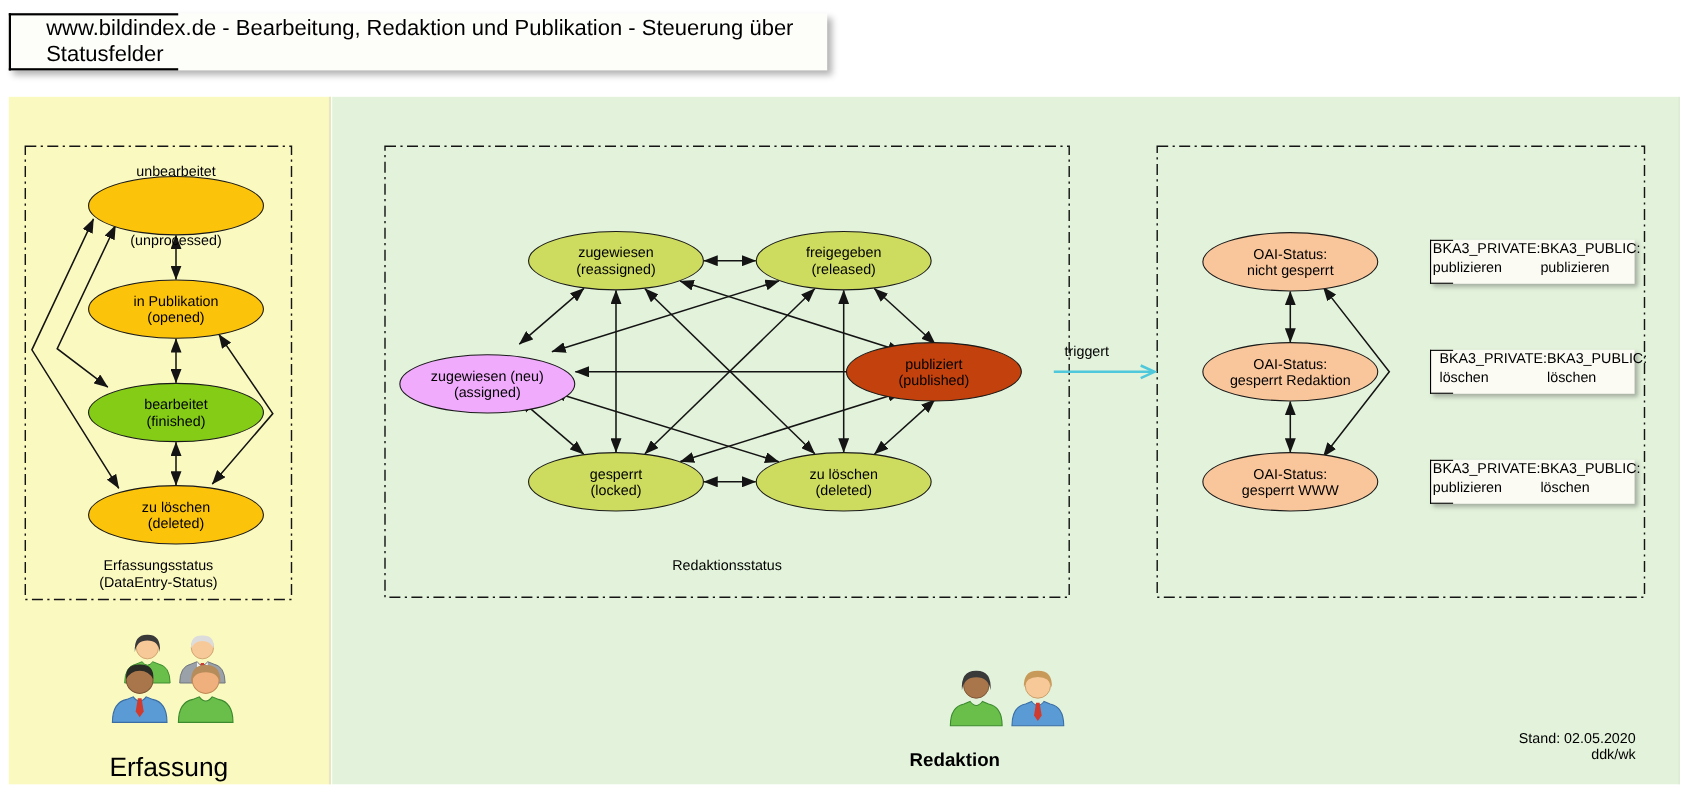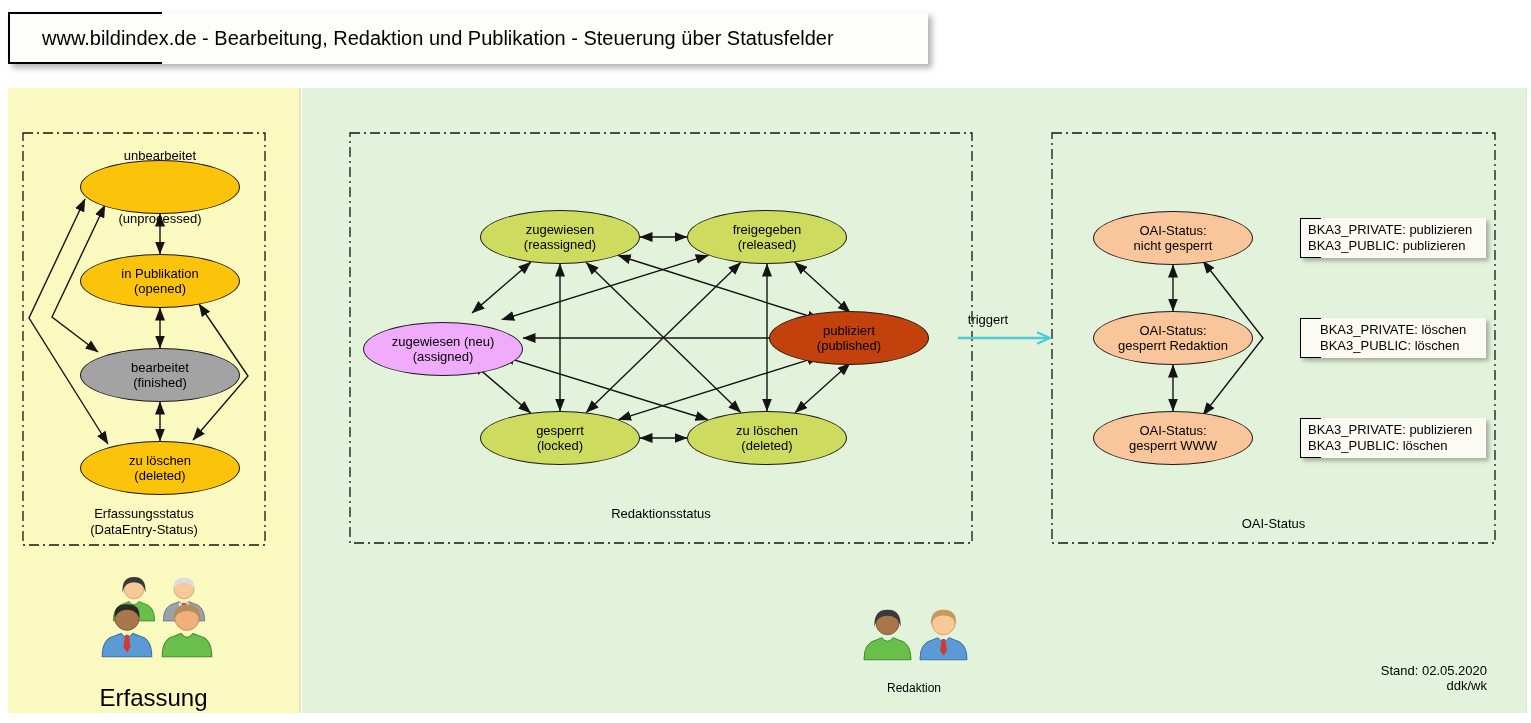--- a/index.html
+++ b/index.html
@@ -1,51 +1,51 @@
 <!DOCTYPE html>
 <html><head>
 <meta charset="utf-8">
 <style>
   html,body{margin:0;padding:0;background:#ffffff;}
   .stage{position:relative;width:1531px;height:723px;background:#ffffff;overflow:hidden;
          font-family:"Liberation Sans",sans-serif;color:#000;}
   
-  .titlebox{position:absolute;left:8px;top:12px;width:920px;height:52px;background:#fdfdfa;
+  .titlebox{position:absolute;left:8px;top:12px;width:744px;height:52px;background:#fdfdfa;
             box-shadow:4px 4px 6px rgba(0,0,0,.3);display:flex;align-items:center;
             padding-left:34px;box-sizing:border-box;font-size:20px;}
   .titlebox .bracket{position:absolute;left:0;top:0;bottom:0;width:152px;
             border:2px solid #000;border-right:none;pointer-events:none;}
   
   .lane{position:absolute;top:88px;height:625px;}
   .lane-erfassung{left:8px;width:291px;border-right:2px solid #e6e6c2;}
   .lane-redaktion{left:302px;width:1224px;border-right:1px solid #d8e8d0;}
   
   #connector-svg{position:absolute;left:0;top:0;z-index:2;pointer-events:none;}
   .groupbox{fill:none;stroke:#141414;stroke-width:1.3;stroke-dasharray:10 4 2 4;}
   .edge{fill:none;stroke:#141414;stroke-width:1.4;}
   
   .node{position:absolute;width:160px;height:54px;box-sizing:border-box;z-index:3;
         border:1.4px solid #1a1a1a;border-radius:50%;display:flex;flex-direction:column;
         align-items:center;justify-content:center;font-size:13px;line-height:15.5px;text-align:center;}
   
   .boxlabel{position:absolute;z-index:3;text-align:center;font-size:13px;line-height:16px;}
   
   .note{position:absolute;z-index:4;width:186px;height:40px;background:#fbfbf3;
-        box-shadow:3px 3px 4px rgba(90,90,90,.45);display:flex;flex-direction:column;
+        box-shadow:3px 3px 4px rgba(90,90,90,.45);display:flex;
         justify-content:center;padding-left:8px;box-sizing:border-box;font-size:13px;line-height:16.5px;}
   .note .bracket{position:absolute;left:0;top:0;bottom:0;width:20px;
         border:1.4px solid #000;border-right:none;pointer-events:none;}
   
   .triggerlabel{position:absolute;z-index:3;font-size:13px;text-align:center;}
   
   .people-group{position:absolute;z-index:3;}
   .person{position:absolute;}
   .lane-label{position:absolute;z-index:3;text-align:center;}
   .label-erfassung{left:8px;width:291px;top:684px;font-size:24px;}
-  .label-redaktion{left:854px;width:120px;top:681px;font-size:12px;}
+  .label-redaktion{left:808px;width:120px;top:681px;font-size:17px;font-weight:bold;}
   
   .footer{position:absolute;right:44px;top:663px;z-index:3;text-align:right;
           font-size:13px;line-height:15px;}
 </style>
 </head>
 <body>
 
 <div class="stage">
 
   <div class="lane lane-erfassung" style="background: rgb(250, 249, 192);"></div>
@@ -100,21 +100,21 @@
 
   <div id="nodes-layer">
       <div class="node" style="left: 80px; top: 160px; background: rgb(252, 195, 11); gap: 48px;">
         <div>unbearbeitet</div>
         <div>(unprocessed)</div>
       </div>
       <div class="node" style="left: 80px; top: 254px; background: rgb(252, 195, 11);">
         <div>in Publikation</div>
         <div>(opened)</div>
       </div>
-      <div class="node" style="left: 80px; top: 348px; background: #a3a3a3;">
+      <div class="node" style="left: 80px; top: 348px; background: #84cc16;">
         <div>bearbeitet</div>
         <div>(finished)</div>
       </div>
       <div class="node" style="left: 80px; top: 441px; background: rgb(252, 195, 11);">
         <div>zu löschen</div>
         <div>(deleted)</div>
       </div>
       <div class="node" style="left: 480px; top: 210px; background: rgb(205, 219, 94);">
         <div>zugewiesen</div>
         <div>(reassigned)</div>
@@ -170,23 +170,20 @@
         <div>BKA3_PUBLIC: löschen</div>
       </div>
     </div>
 
   <div class="boxlabel" style="left:23px;top:506px;width:242px;">
     <div>Erfassungsstatus</div>
     <div>(DataEntry-Status)</div>
   </div>
   <div class="boxlabel" style="left:350px;top:506px;width:622px;">
     <div>Redaktionsstatus</div>
-  </div>
-  <div class="boxlabel" style="left:1052px;top:516px;width:443px;">
-    <div>OAI-Status</div>
   </div>
 
   <div class="triggerlabel" style="left:940px;top:312px;width:96px;">triggert</div>
 
   <div class="people-group" style="left:96px;top:572px;width:132px;height:134px;">
     <svg class="person" style="left:14px;top:0;width:48px;height:50px;" viewBox="0 0 44 46">
       <path d="M3,45 Q3,31 13,29 L17.5,27.2 Q22,33 26.5,27.2 L31,29 Q41,31 41,45 Z" fill="#6abf4b" stroke="#3c8a2e" stroke-width="0.8"></path>
       <circle cx="22" cy="15.5" r="9.3" fill="#f8c998" stroke="#c79c66" stroke-width="0.7"></circle>
       <path d="M11.5,19 Q10.5,4.5 22,4.7 Q33.5,4.5 32.5,19 Q31,9.5 22,9.5 Q13,9.5 11.5,19 Z" fill="#3a3a3a"></path>
     </svg>

